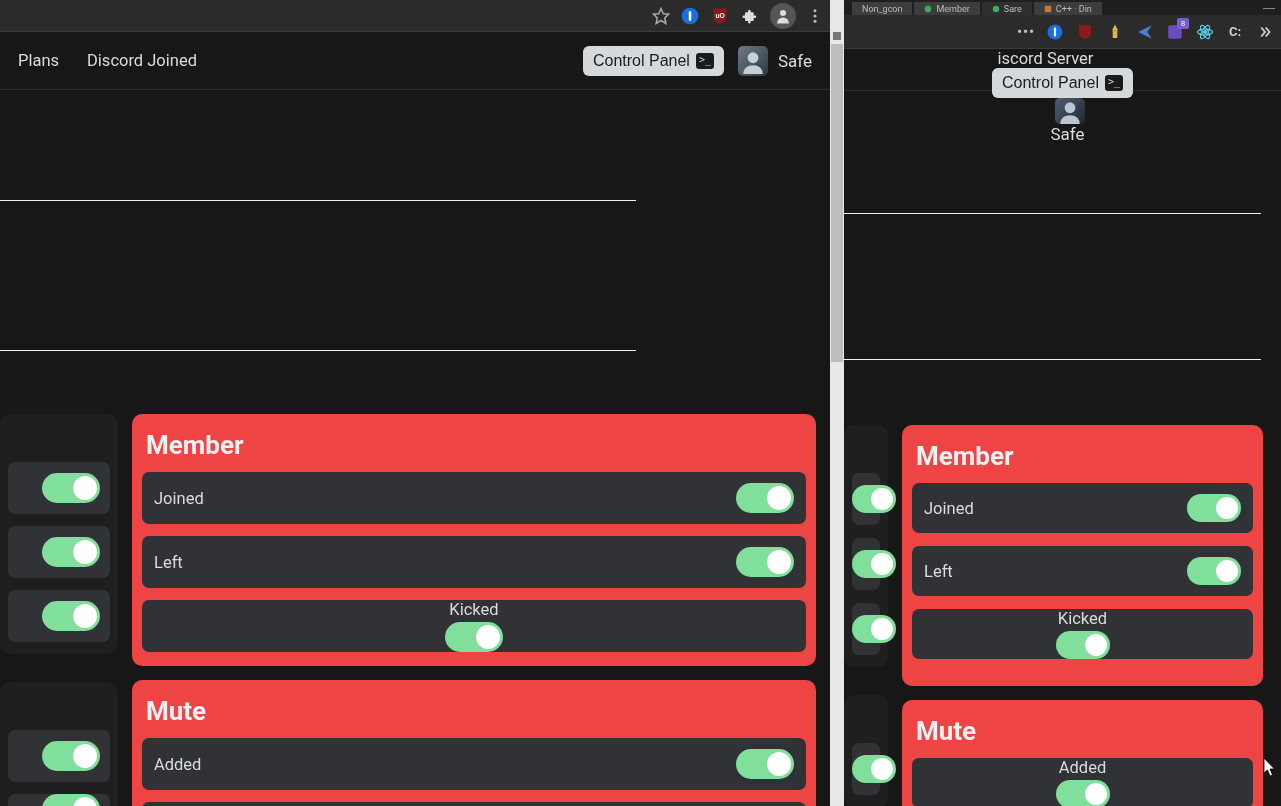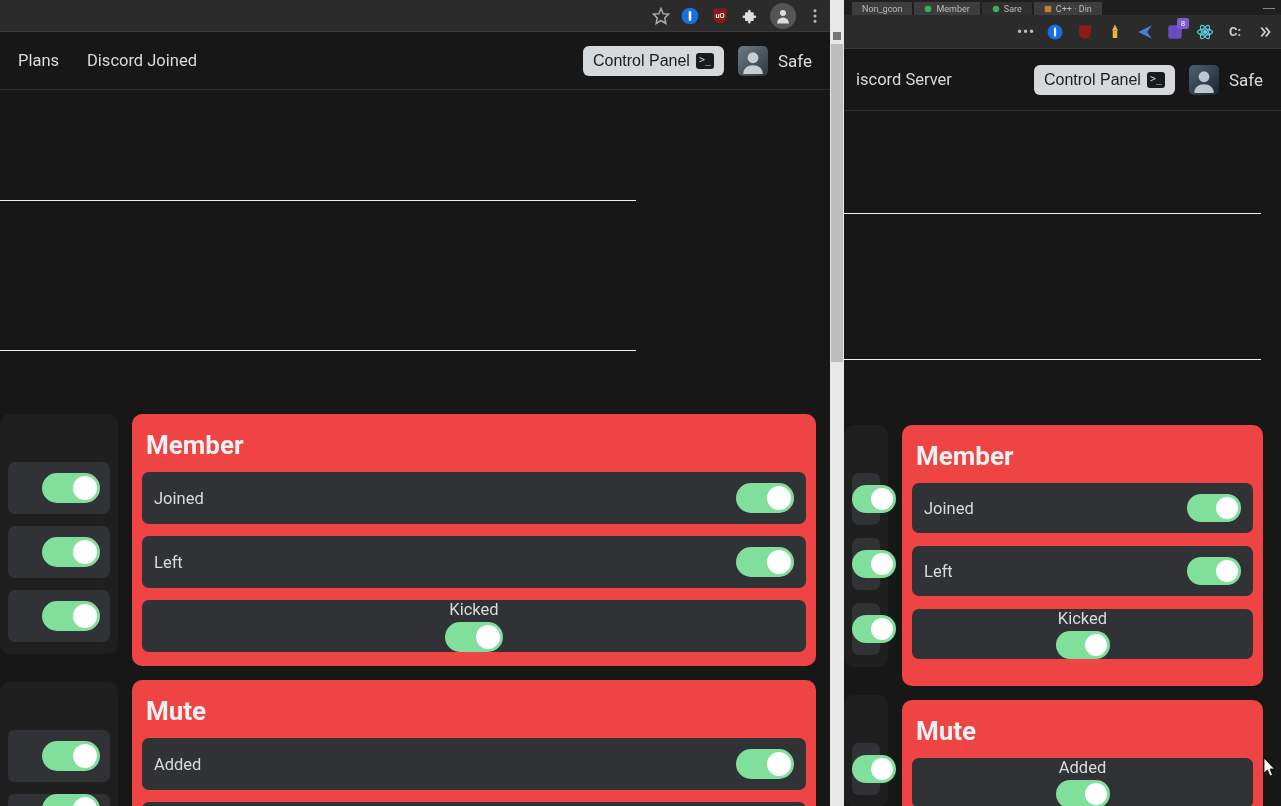--- a/index.html
+++ b/index.html
@@ -28,21 +28,21 @@
   .chromeCtrl { margin-left:auto; height:13px; display:flex; gap:8px; padding-right:6px;}
   .chromeCtrl div { width:12px; height:1px; background:#888; margin-top:6px; }
   .chromeB2 { height:34px; background:#2b2b2b; display:flex; align-items:center; justify-content:flex-end; padding:0 6px; gap:10px; border-bottom:1px solid #3a3a3a;}
   .chromeB2 .ext { width:20px; height:20px; display:flex; align-items:center; justify-content:center; position:relative;}
   .chromeB2 .ext svg { width:18px; height:18px; }
   .extBadge { position:absolute; top:-4px; right:-4px; background:#7b5ccf; color:#fff; font-size:8px; width:12px; height:11px; border-radius:2px; text-align:center; line-height:11px; }
   .devdots { letter-spacing:1px; color:#bbb; font-size:14px; font-weight:bold; }
 
   
   .appheader { height:58px; display:flex; align-items:center; padding:0 18px; color:#d8dcdf; font-size:16.5px; border-bottom:1px solid #2e2e2e;}
-  .appheader.hB { height:62px; }
+  .appheader.hB { height:42px;flex-direction:column; }
   .navlink { margin-right:28px; cursor:pointer; }
   .spacer { flex:1; }
   .cp-btn { background:#d6d9dc; color:#1b1b1b; border:none; border-radius:6px; padding:6px 10px; display:flex; align-items:center; gap:6px; font-size:16px; cursor:pointer;}
   .cp-btn .term { width:18px; height:16px; background:#1b1b1b; border-radius:3px; position:relative; }
   .cp-btn .term::before { content:">_"; color:#d6d9dc; font-size:10px; position:absolute; left:3px; top:1px; font-family:monospace;}
   .avatar { width:30px; height:30px; border-radius:5px; margin-left:14px; background:linear-gradient(135deg,#6d7b86,#2e3840); display:flex; align-items:center; justify-content:center;}
   .avatar svg { width:26px; height:26px; }
   .uname { margin-left:10px; font-size:17px; }
 
   .hr { height:1px; background:#fcfcfc; opacity:0.95; }

